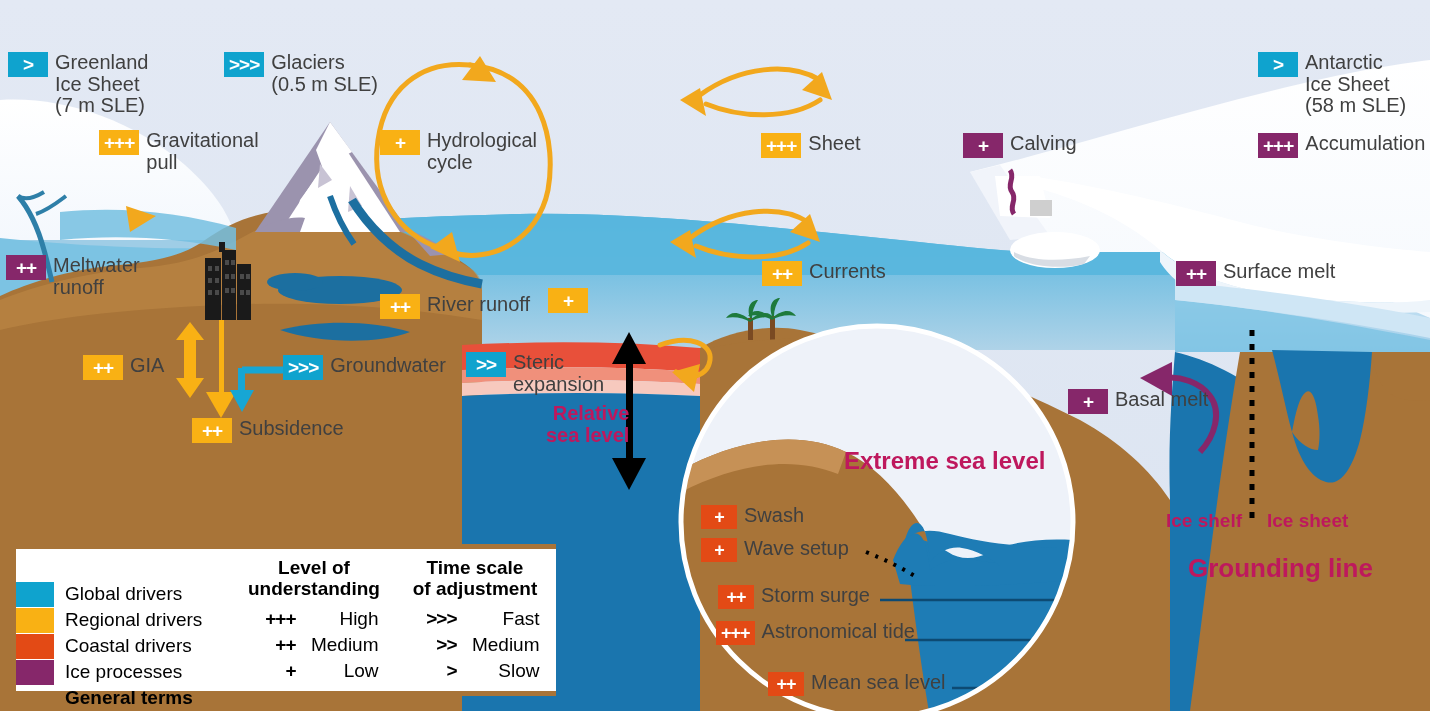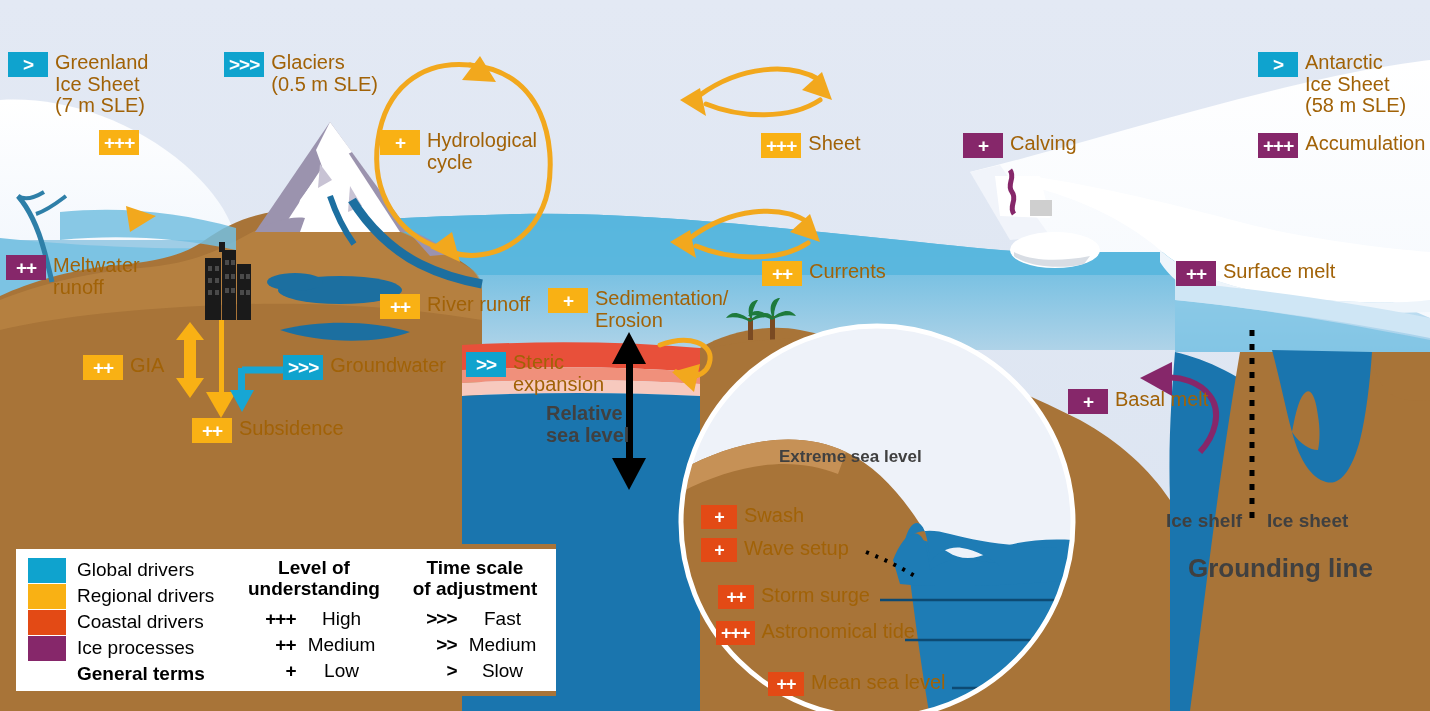--- a/index.html
+++ b/index.html
@@ -5,39 +5,39 @@
   html,body{margin:0;padding:0;background:#fff;}
   body{font-family:"Liberation Sans",sans-serif;}
   #stage{position:relative;width:1430px;height:711px;overflow:hidden;background:#dfe6f2;}
   #stage svg.art{position:absolute;left:0;top:0;width:1430px;height:711px;}
 
   .lbl{position:absolute;display:flex;align-items:flex-start;gap:7px;white-space:nowrap;}
   .chip{display:inline-flex;align-items:center;justify-content:center;color:#fff;
         font-weight:bold;line-height:1;flex:none;box-sizing:border-box;}
   .chip.sz-a{min-width:40px;height:25px;font-size:19px;padding:0 5px;letter-spacing:-1px;}
   .chip.sz-b{min-width:36px;height:24px;font-size:18px;padding:0 5px;letter-spacing:-1px;}
-  .txt{color:#a16207;font-size:20px;line-height:1.08;font-weight:400;}
+  .txt{color:#404040;font-size:20px;line-height:1.08;font-weight:400;}
   .bold{font-weight:bold;}
 
   
   #legend{position:absolute;left:16px;top:544px;width:540px;height:152px;background:#fff;
           border-top:5px solid #A87438;border-bottom:5px solid #A87438;box-sizing:border-box;
           display:flex;padding:8px 0 6px 0;}
-  #legend .col1{width:218px;padding-left:12px;box-sizing:border-box;}
+  #legend .col1{width:218px;padding-left:0;box-sizing:border-box;margin-top:24px;}
   #legend .col2{width:160px;text-align:center;}
   #legend .col3{width:162px;text-align:center;}
   .lgrow{display:flex;align-items:center;height:26px;gap:11px;}
   .sw{width:38px;height:25px;flex:none;}
   .lgtxt{font-size:19px;color:#000;}
   .lghead{font-size:19px;font-weight:bold;line-height:1.12;margin-bottom:6px;color:#000;}
   .kvrow{display:flex;height:26px;align-items:center;justify-content:center;gap:9px;font-size:19px;}
   .kvrow .k{font-weight:bold;text-align:right;min-width:46px;letter-spacing:-1px;}
-  .kvrow .v{text-align:center;min-width:74px;}
-
-  .plain{position:absolute;color:#404040;white-space:nowrap;}
+  .kvrow .v{text-align:right;min-width:74px;}
+
+  .plain{position:absolute;color:#be185d;white-space:nowrap;text-align:right;}
 </style>
 </head>
 <body>
 
 <div id="stage">
 
   <svg class="art" viewBox="0 0 1430 711">
     <defs>
       <linearGradient id="gSky" x1="0" y1="0" x2="0" y2="1">
         <stop offset="0" stop-color="#e3e9f4"></stop>
@@ -304,20 +304,22 @@
 
   <div class="lbl" style="left:1258px;top:52px;">
     <span class="chip sz-a" style="background: rgb(15, 163, 206);">&gt;</span>
     <span class="txt" style="white-space:pre-line">Antarctic
 Ice Sheet
 (58 m SLE)</span>
   </div>
 
   <div class="lbl" style="left:99px;top:130px;">
     <span class="chip sz-a" style="background: rgb(249, 177, 20);">+++</span>
+    <span class="txt" style="white-space:pre-line">Gravitational
+pull</span>
   </div>
 
   <div class="lbl" style="left:380px;top:130px;">
     <span class="chip sz-a" style="background: rgb(249, 177, 20);">+</span>
     <span class="txt" style="white-space:pre-line">Hydrological
 cycle</span>
   </div>
 
   <div class="lbl" style="left:761px;top:133px;">
     <span class="chip sz-a" style="background: rgb(249, 177, 20);">+++</span>
@@ -350,22 +352,20 @@
     <span class="txt">Surface melt</span>
   </div>
 
   <div class="lbl" style="left:380px;top:294px;">
     <span class="chip sz-a" style="background: rgb(249, 177, 20);">++</span>
     <span class="txt">River runoff</span>
   </div>
 
   <div class="lbl" style="left:548px;top:288px;">
     <span class="chip sz-a" style="background: rgb(249, 177, 20);">+</span>
-    <span class="txt" style="white-space:pre-line">Sedimentation/
-Erosion</span>
   </div>
 
   <div class="lbl" style="left:83px;top:355px;">
     <span class="chip sz-a" style="background: rgb(249, 177, 20);">++</span>
     <span class="txt">GIA</span>
   </div>
 
   <div class="lbl" style="left:283px;top:355px;">
     <span class="chip sz-a" style="background: rgb(15, 163, 206);">&gt;&gt;&gt;</span>
     <span class="txt">Groundwater</span>
@@ -408,21 +408,21 @@
   </div>
 
   <div class="lbl" style="left:768px;top:672px;">
     <span class="chip sz-b" style="background: rgb(227, 74, 21);">++</span>
     <span class="txt">Mean sea level</span>
   </div>
 
   <div class="plain bold" style="left:546px;top:402px;font-size:20px;line-height:1.1;white-space:pre-line;">Relative
 sea level</div>
 
-  <div class="plain bold" style="left:779px;top:447px;font-size:17px;">Extreme sea level</div>
+  <div class="plain bold" style="left:844px;top:447px;font-size:24px;">Extreme sea level</div>
 
   <div class="plain bold" style="left:1166px;top:510px;font-size:19px;">Ice shelf</div>
 
   <div class="plain bold" style="left:1267px;top:510px;font-size:19px;">Ice sheet</div>
 
   <div class="plain bold" style="left:1188px;top:553px;font-size:26px;">Grounding line</div>
 
   <div id="legend">
     <div class="col1">
       <div class="lgrow">

